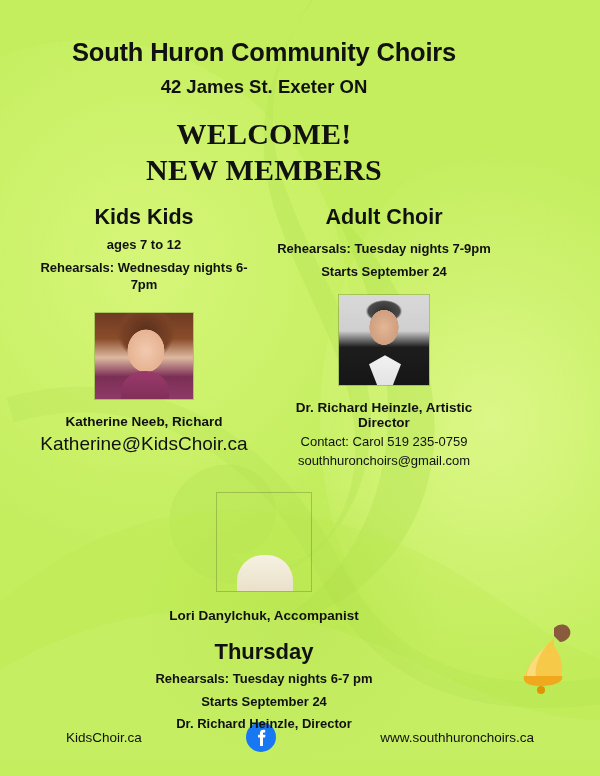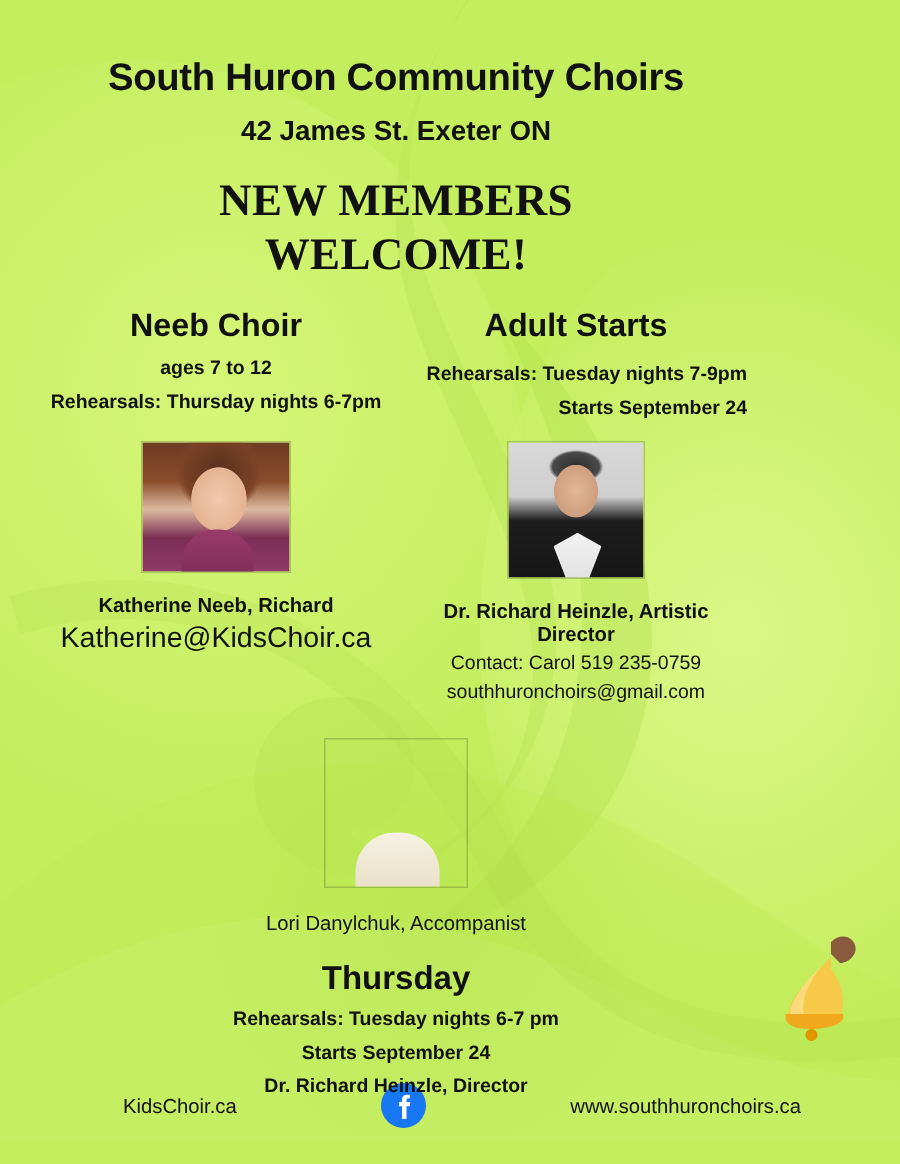--- a/index.html
+++ b/index.html
@@ -100,21 +100,21 @@
     font-weight: bold;
     margin: 0;
   }
   .line {
     font-size: 13px;
     font-weight: bold;
     margin: 5px 0 0 0;
     line-height: 1.35;
   }
   .kids-lines { margin-top: 6px; }
-  .adult-lines { margin-top: 10px; text-align: right; }
+  .adult-lines { margin-top: 10px; }
   .photo-wrap { display: flex; justify-content: center; }
   .photo {
     margin-top: 12px;
     border: 1px solid rgba(0,0,0,0.18);
     overflow: hidden;
     position: relative;
   }
   .photo.kids { width: 100px; height: 88px; margin-top: 18px; }
   .photo.adult { width: 92px; height: 92px; margin-top: 14px; }
   .photo.accomp { width: 96px; height: 100px; }
@@ -129,32 +129,32 @@
   }
   .contact-line {
     font-size: 13px;
     margin: 4px 0 0 0;
   }
   .accomp-block {
     margin-top: 12px;
   }
   .accomp-name {
     font-size: 13.5px;
-    font-weight: normal;
+    font-weight: bold;
     margin: 16px 0 0 0;
     text-align: center;
   }
   .handbells-head {
     font-size: 22px;
     font-weight: bold;
     margin: 16px 0 0 0;
   }
   .footer {
     position: absolute;
-    left: 16px;
+    left: 0;
     right: 0;
     bottom: 24px;
     display: flex;
     align-items: center;
     justify-content: space-between;
     padding: 0 66px;
   }
   .footer-link {
     font-size: 13.5px;
     color: #111;
@@ -239,43 +239,43 @@
       <path d="M40 80 C180 40 300 120 360 240 C410 340 500 380 640 360" fill="none" stroke="#a8da48" stroke-width="26" opacity="0.35"></path>
     </svg>
   </div>
 
   <div class="content">
 
     <h1 class="title">South Huron Community Choirs</h1>
     <div class="subtitle">42 James St. Exeter ON</div>
 
     <div class="headline">
+      <div>WELCOME!</div>
       <div>NEW MEMBERS</div>
-      <div>WELCOME!</div>
     </div>
 
     <div class="columns">
 
       <div class="col">
-        <div class="col-head">Neeb Choir</div>
+        <div class="col-head">Kids Kids</div>
         <div class="kids-lines">
           <div class="line">ages 7 to 12</div>
-          <div class="line">Rehearsals:  Thursday nights 6-7pm</div>
+          <div class="line">Rehearsals:  Wednesday nights 6-7pm</div>
         </div>
         <div class="photo-wrap">
           <div class="photo kids">
             <span class="face-kids"></span>
           </div>
         </div>
         <div class="name-line">Katherine Neeb, Richard</div>
         <div class="email-line">Katherine@KidsChoir.ca</div>
       </div>
 
       <div class="col">
-        <div class="col-head">Adult Starts</div>
+        <div class="col-head">Adult Choir</div>
         <div class="adult-lines">
           <div class="line">Rehearsals:  Tuesday nights 7-9pm</div>
           <div class="line">Starts September 24</div>
         </div>
         <div class="photo-wrap">
           <div class="photo adult">
             <span class="face-adult"></span>
           </div>
         </div>
         <div class="name-line">Dr. Richard Heinzle, Artistic Director</div>

